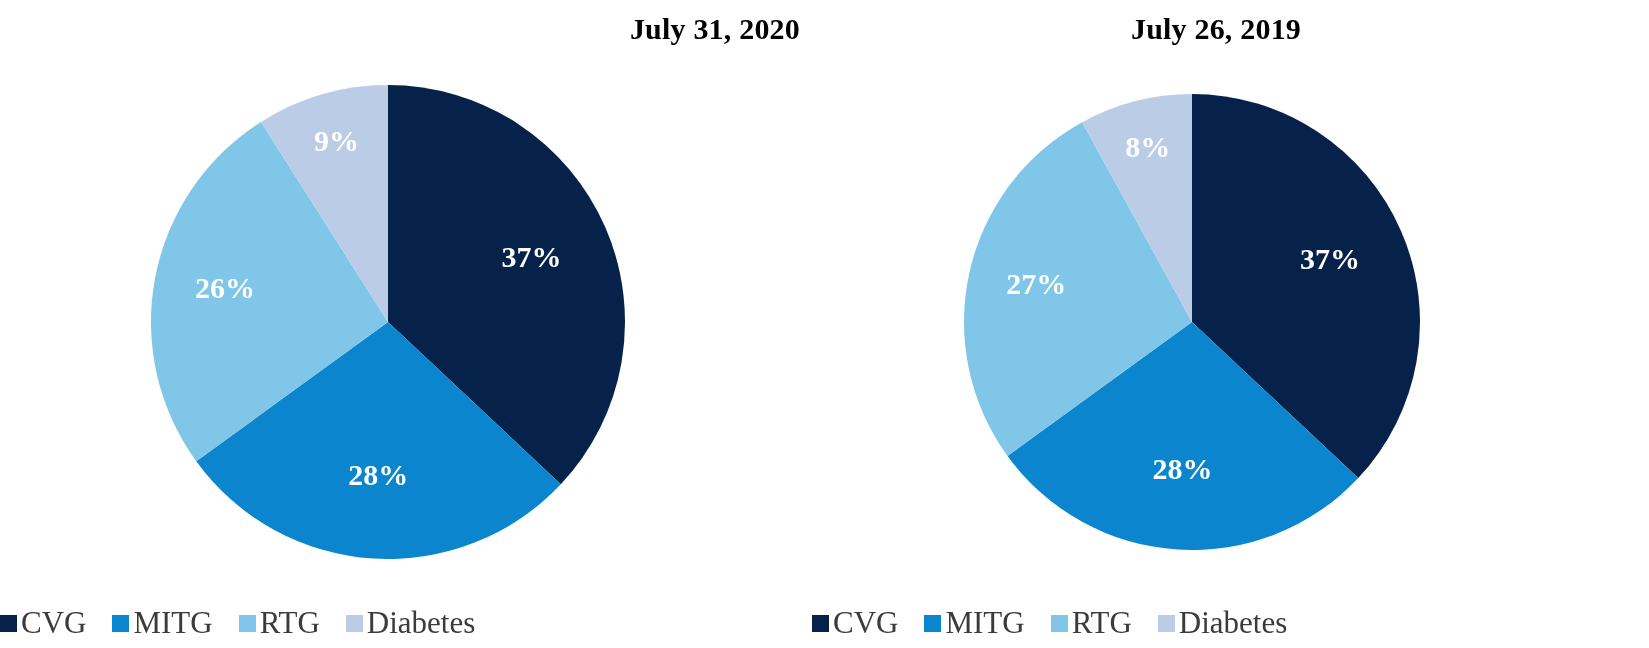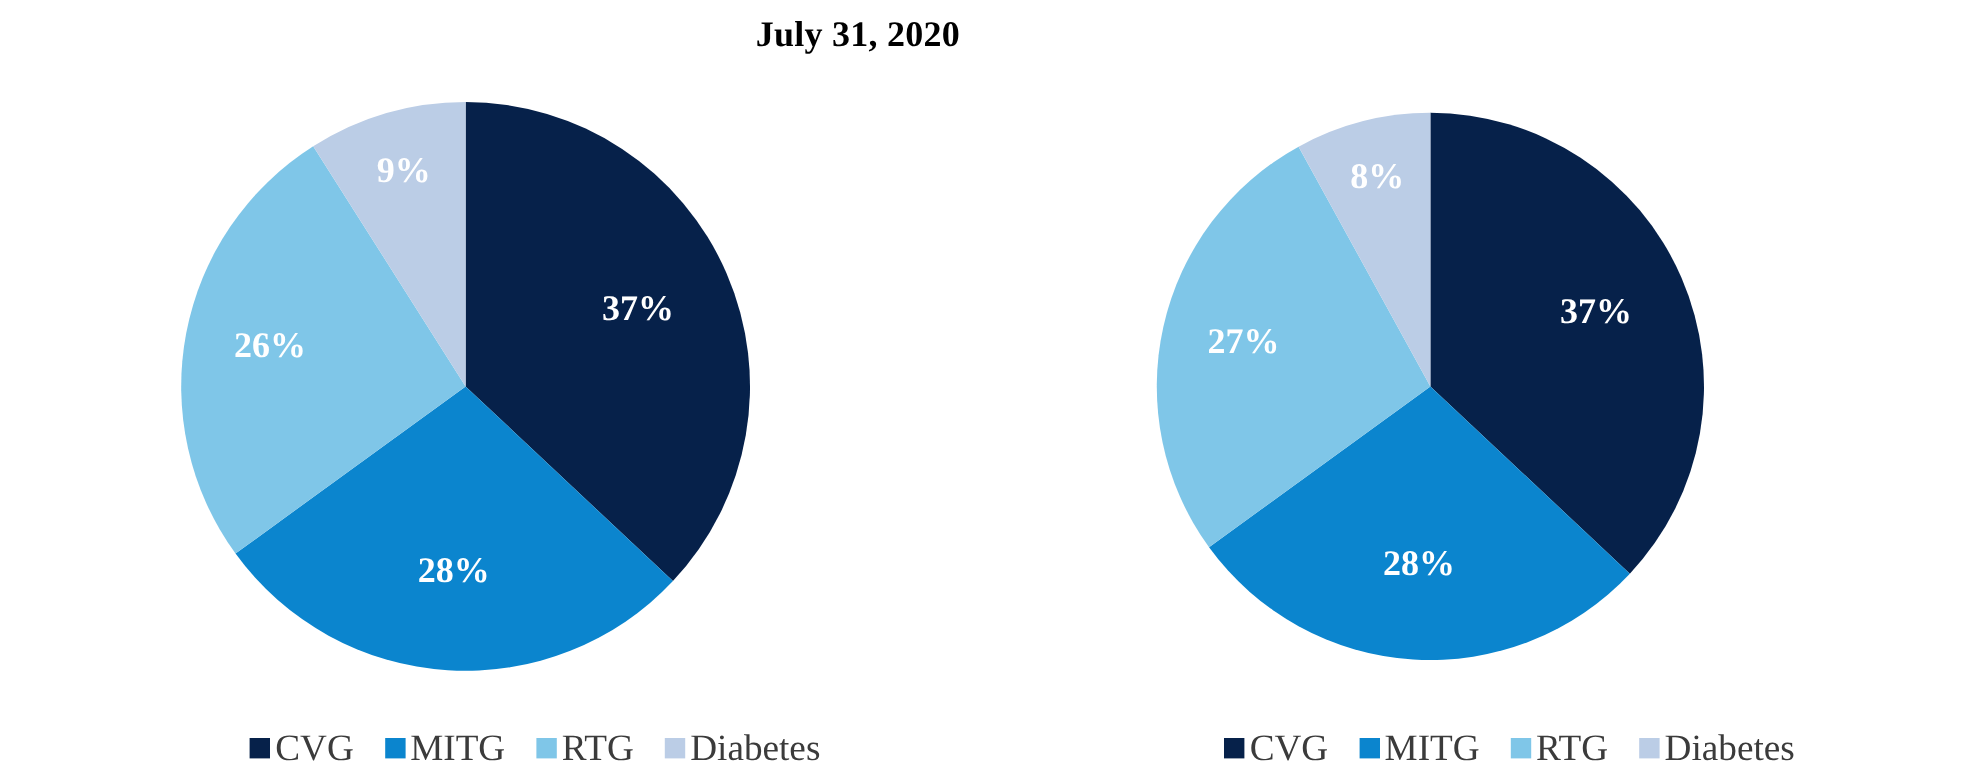--- a/index.html
+++ b/index.html
@@ -62,23 +62,21 @@
   }
 
   .legend {
     position: absolute;
     bottom: 8px;
     left: 0;
     width: 100%;
     display: flex;
     flex-direction: row;
     align-items: center;
-    justify-content: center;
     gap: 26px;
-    padding-left: 46px;
   }
   .legend-item {
     display: flex;
     flex-direction: row;
     align-items: center;
     gap: 4px;
     white-space: nowrap;
   }
   .legend-swatch {
     width: 17px;
@@ -126,20 +124,21 @@
           <span class="legend-label">RTG</span>
         </div>
         <div class="legend-item">
           <span class="legend-swatch" style="background: rgb(187, 205, 230);"></span>
           <span class="legend-label">Diabetes</span>
         </div>
       </div>
   </div>
 
   <div class="panel" id="panel-right">
+    <div class="chart-title">July 26, 2019</div>
     <div class="pie-wrap">
       <svg class="pie-svg" id="pie-svg-1" width="800" height="482" viewBox="0 0 800 482">
           <path d="M 380 240 L 380.00 12.00 A 228 228 0 0 1 546.20 396.08 Z" fill="#06214a" stroke="none"></path>
           <text class="slice-label" x="518.1" y="180.2" fill="#ffffff">37%</text>
           <path d="M 380 240 L 546.20 396.08 A 228 228 0 0 1 195.54 374.02 Z" fill="#0b85ce" stroke="none"></path>
           <text class="slice-label" x="370.6" y="390.2" fill="#ffffff">28%</text>
           <path d="M 380 240 L 195.54 374.02 A 228 228 0 0 1 270.16 40.20 Z" fill="#7fc6e8" stroke="none"></path>
           <text class="slice-label" x="224.2" y="205.2" fill="#ffffff">27%</text>
           <path d="M 380 240 L 270.16 40.20 A 228 228 0 0 1 380.00 12.00 Z" fill="#bbcde6" stroke="none"></path>
           <text class="slice-label" x="335.8" y="67.7" fill="#ffffff">8%</text>

